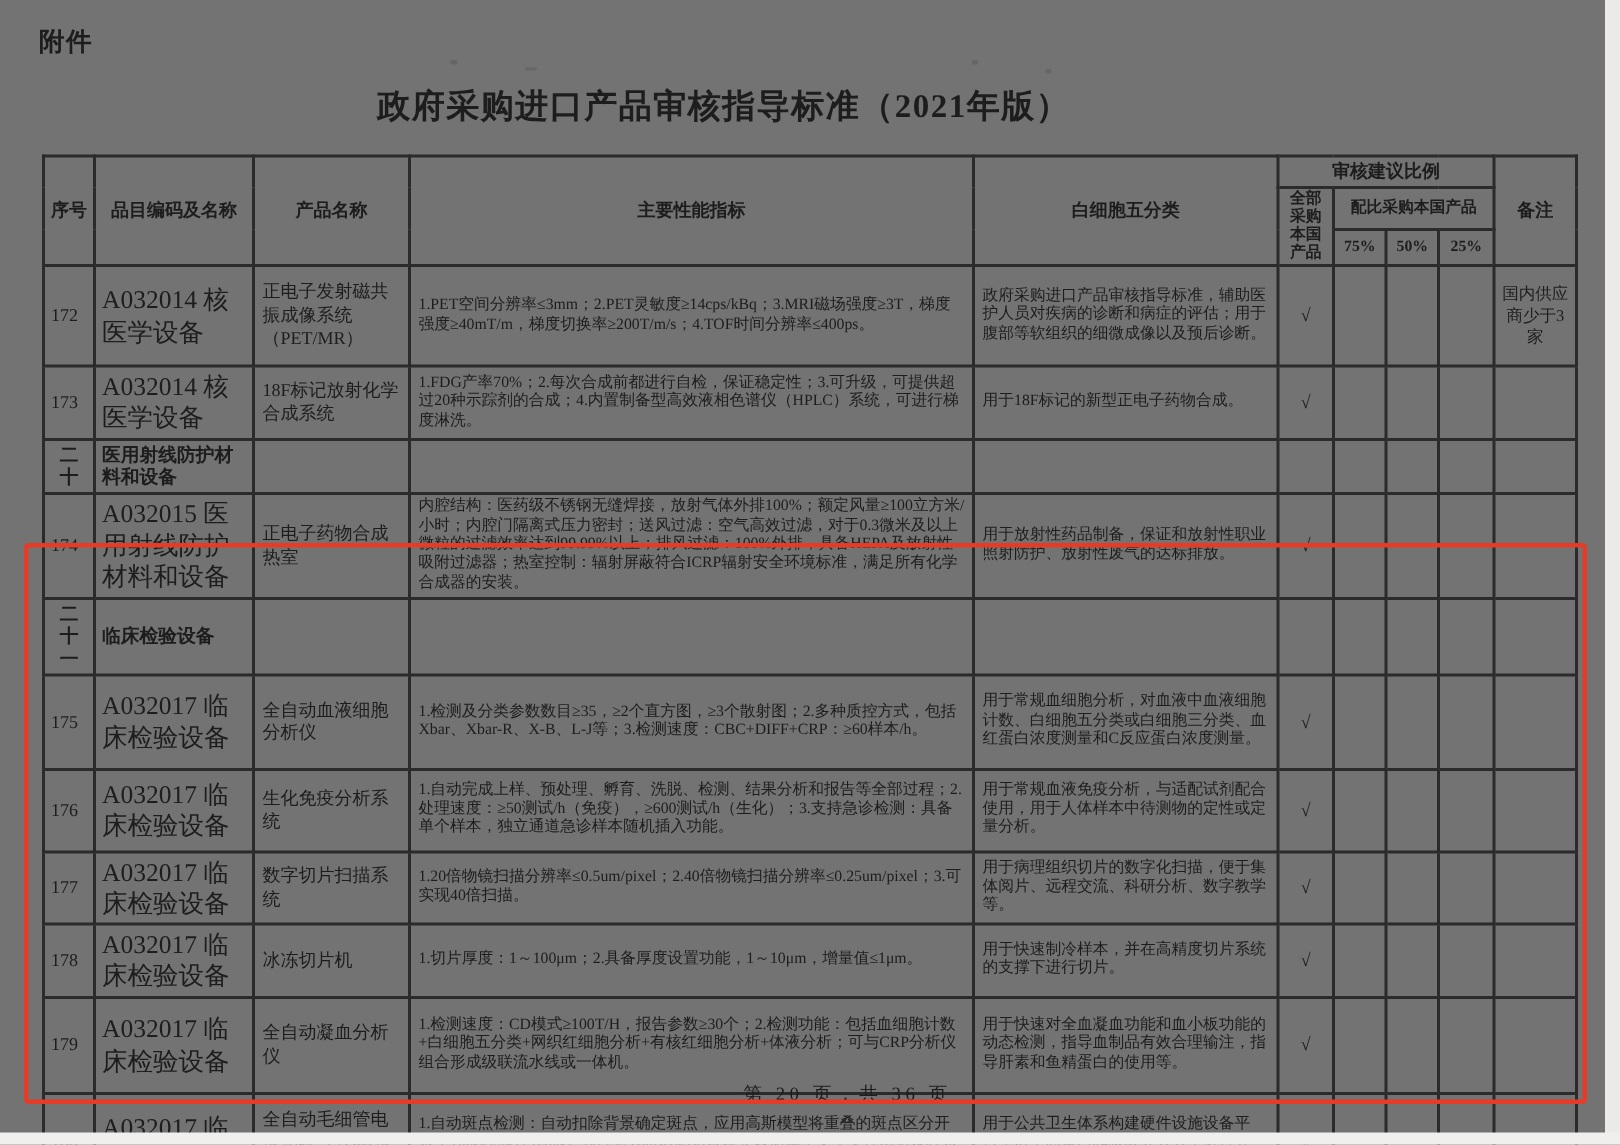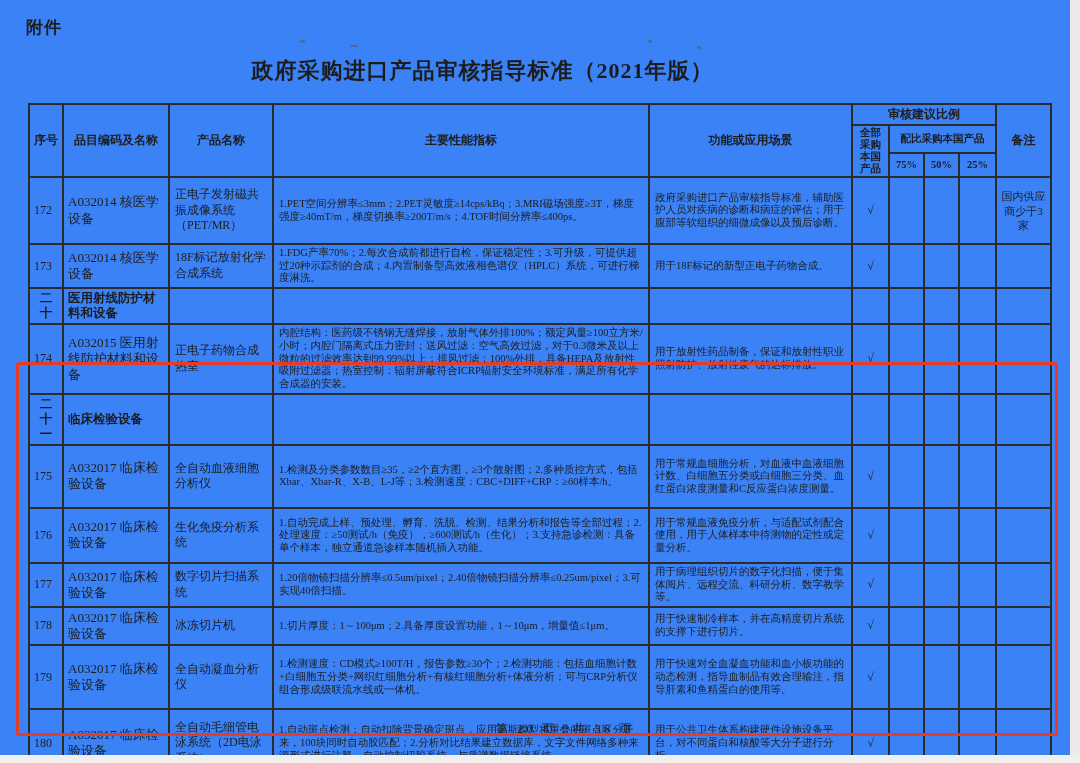--- a/index.html
+++ b/index.html
@@ -1,33 +1,33 @@
 <!DOCTYPE html>
 <html><head>
 <meta charset="utf-8">
 <style>
   * { margin:0; padding:0; box-sizing:border-box; }
   html,body { width:1080px; height:763px; background:#fdfdfc; font-family:"Liberation Serif","DejaVu Serif",serif; color:#1d1d1d; }
-  .page { position:relative; width:1080px; height:763px; background:#3b82f6; overflow:hidden; }
+  .page { position:relative; width:1080px; height:763px; background:#737373; overflow:hidden; }
   .edge-right { position:absolute; right:0; top:0; width:10px; height:763px; background:#eceae8; }
   .edge-bottom { position:absolute; left:0; bottom:0; width:1080px; height:8px; background:#f1efee; }
 
   .attachment { position:absolute; left:26px; top:16px; font-size:17px; font-weight:bold; letter-spacing:1px; }
   .doc-title { position:absolute; left:0; top:56px; width:965px; text-align:center; font-size:22px; font-weight:bold; letter-spacing:1px; }
 
   .artifact { position:absolute; background:#5b5b5b; opacity:.55; border-radius:1px; }
 
   table.main { position:absolute; left:28px; top:103px; width:1022px; border-collapse:collapse; table-layout:fixed; }
   table.main th, table.main td { border:2px solid #2b2b2b; vertical-align:middle; overflow:hidden; }
   th { font-weight:bold; font-size:12px; padding:1px 2px;text-align:center; }
   th.small { font-size:10.5px; line-height:1.15; }
   td { font-size:12px; padding:2px 4px; }
   td.c { text-align:left; }
   td.specs, td.func { font-size:10.5px; line-height:1.2; padding:2px 5px; text-align:left; }
-  td.code { font-size:13px; line-height:1.25; padding:2px 4px; }
+  td.code { font-size:17px; line-height:1.25; padding:2px 4px; }
   td.prod { font-size:12px; line-height:1.3; padding:2px 5px; }
   td.check { text-align:center; font-size:12px; }
   td.remark { text-align:center; font-size:11px; line-height:1.3; padding:11px 2px; }
   tr.section td { font-weight:bold; font-size:12.5px; line-height:1.2; }
   tr.section td.seq { text-align:center; }
 
   .red-box { position:absolute; left:16px; top:362px; width:1042px; height:374px;
              border:3px solid #e63b26; border-radius:3px; pointer-events:none; }
 
   .footer { position:absolute; left:0; top:721px; width:1130px; text-align:center; font-size:12.5px; letter-spacing:3px; }
@@ -57,21 +57,21 @@
         <col style="width:35px">
         <col style="width:37px">
         <col style="width:55px">
     </colgroup>
     <thead>
       <tr style="height:21px;">
         <th rowspan="3">序号</th>
         <th rowspan="3">品目编码及名称</th>
         <th rowspan="3">产品名称</th>
         <th rowspan="3">主要性能指标</th>
-        <th rowspan="3">功能或应用场景</th>
+        <th rowspan="3">白细胞五分类</th>
         <th colspan="4">审核建议比例</th>
         <th rowspan="3">备注</th>
       </tr>
       <tr style="height:21px;">
         <th rowspan="2" class="small">全部采购本国产品</th>
         <th colspan="3" class="small">配比采购本国产品</th>
       </tr>
       <tr style="height:18px;">
         <th class="small">75%</th>
         <th class="small">50%</th>

